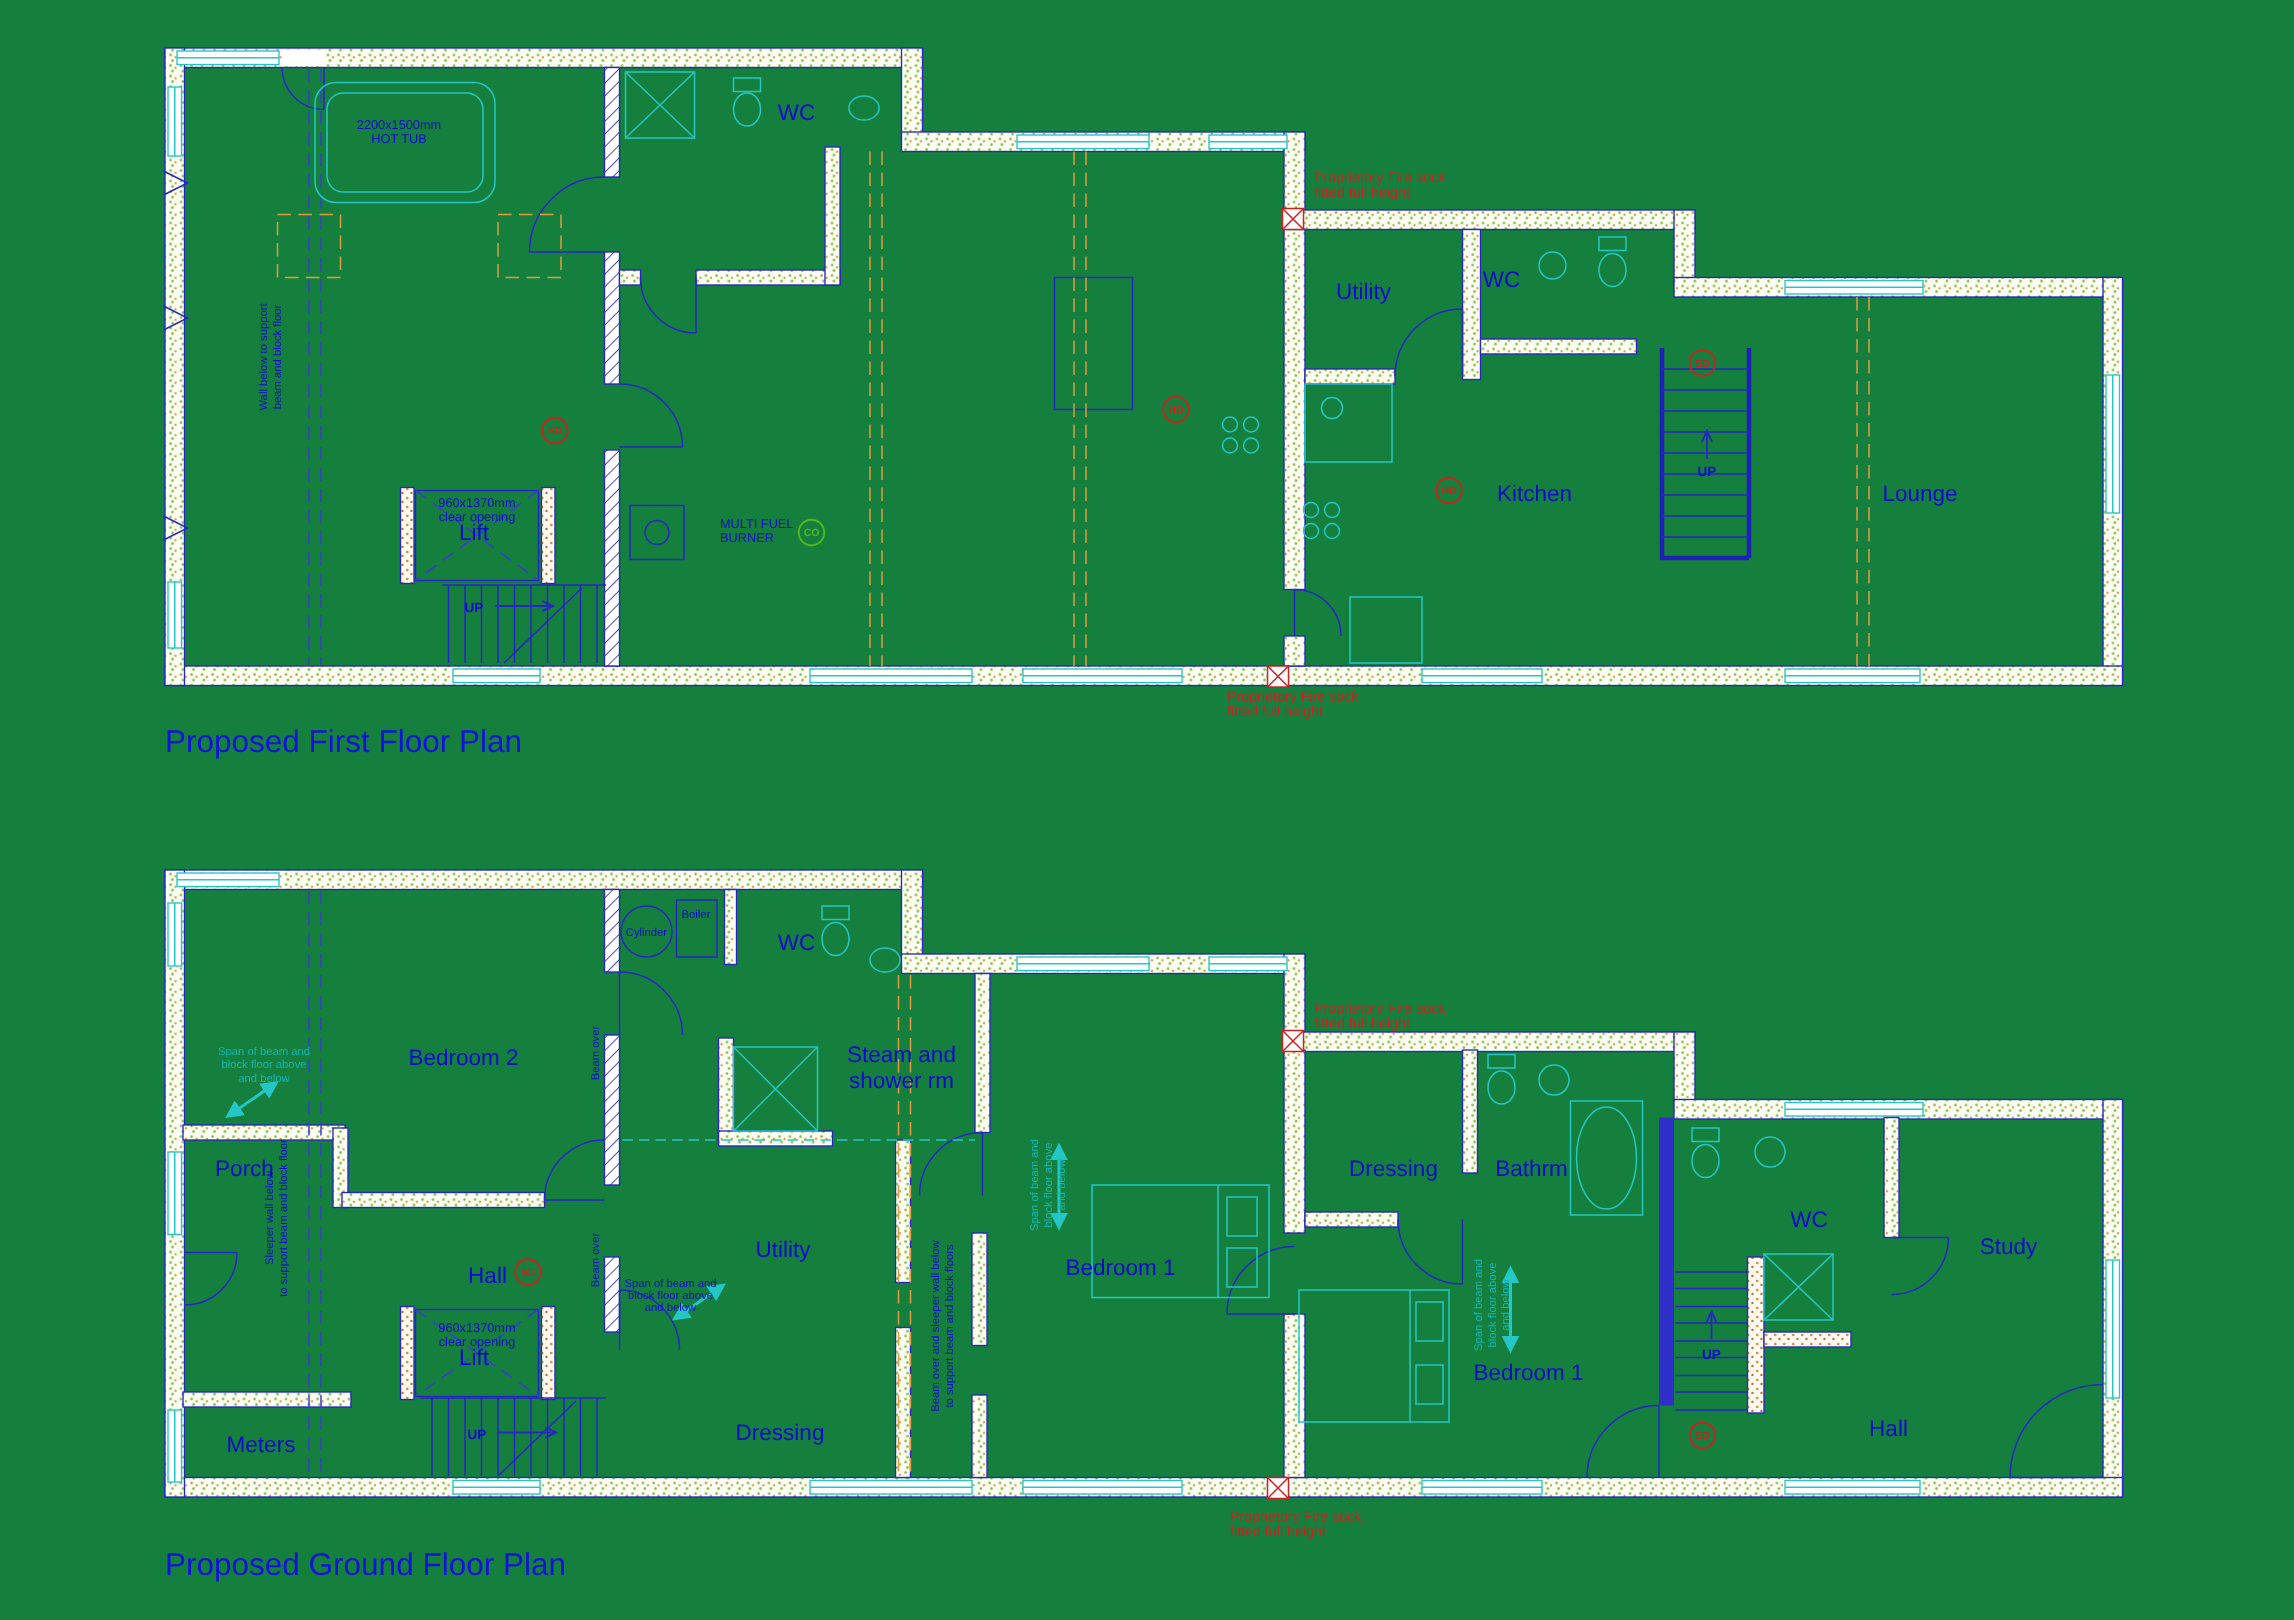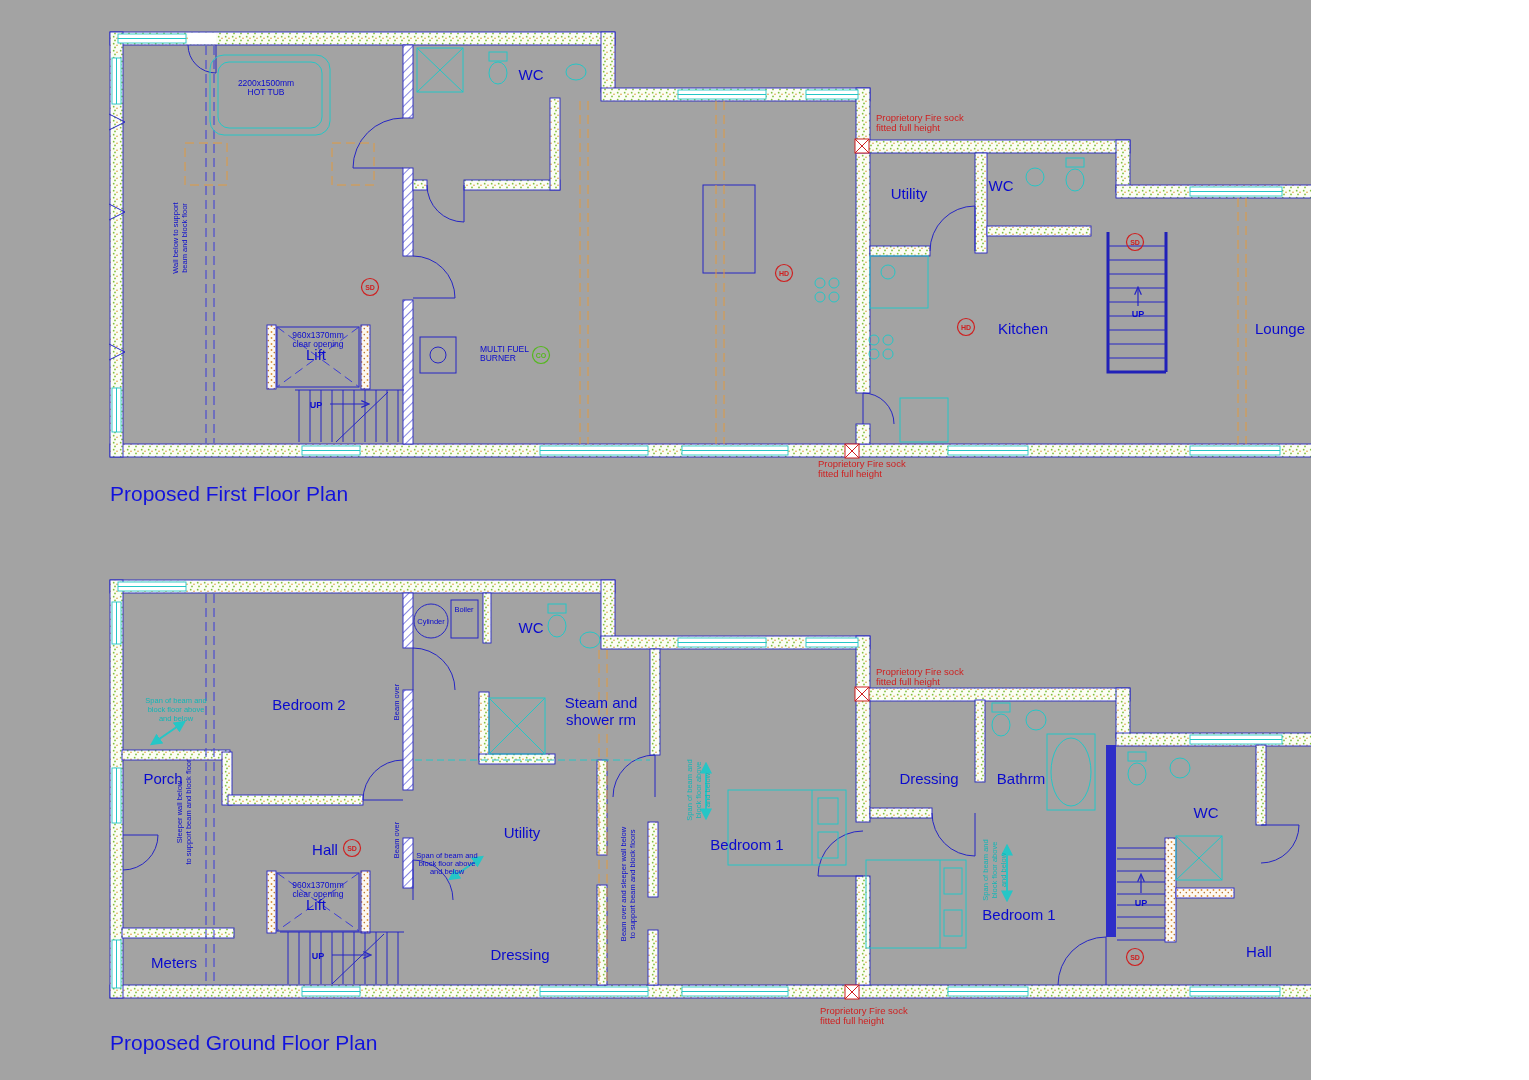--- a/index.html
+++ b/index.html
@@ -1,16 +1,16 @@
 <!DOCTYPE html>
 <html><head>
 <meta charset="utf-8">
 <style>
   html,body{margin:0;padding:0;background:#fff}
-  .canvas{position:relative;width:1311px;height:1080px;background:#a3a3a3;font-family:"Liberation Sans",sans-serif;overflow:hidden}
+  .canvas{position:relative;width:1529px;height:1080px;background:#15803d;font-family:"Liberation Sans",sans-serif;overflow:hidden}
   svg{position:absolute;left:0;top:0}
   text{font-family:"Liberation Sans",sans-serif}
   .room{fill:#0a0ace;font-size:15px}
   .small{fill:#0a0ace;font-size:8.5px}
   .tiny{fill:#0a0ace;font-size:7.5px}
   .cyan-t{fill:#12b6b6;font-size:7.5px}
   .fire{fill:#cf2020;font-size:9.5px}
   .up{fill:#0a0ace;font-size:9px;font-weight:bold}
   .title{fill:#1212dd;font-size:21px}
   .sym-t{font-size:7px;font-weight:bold}

